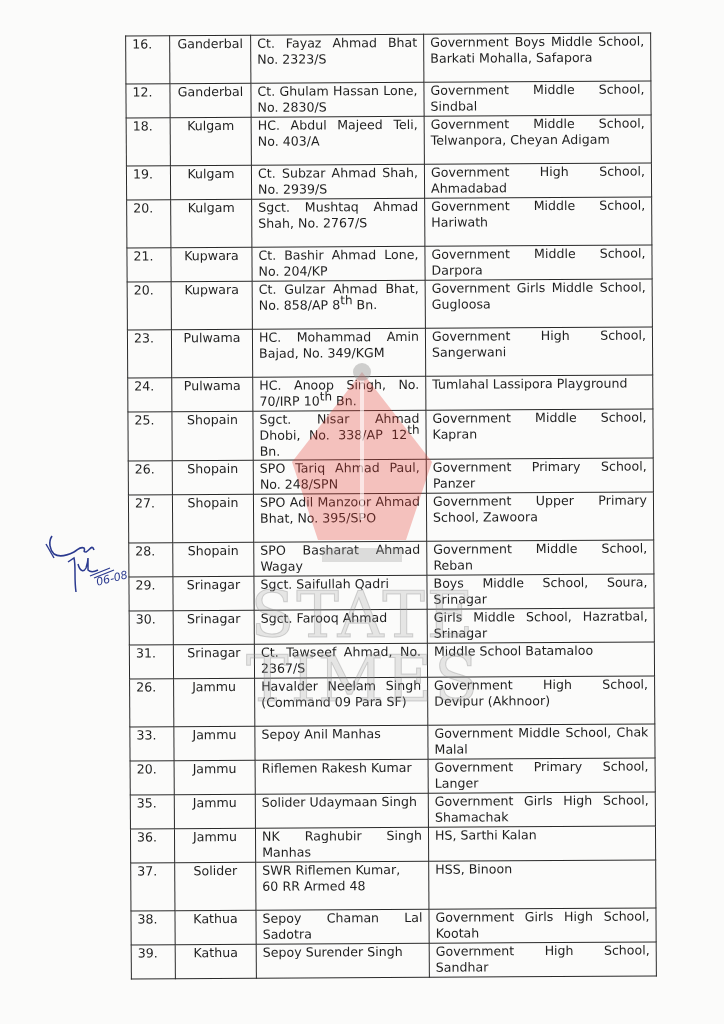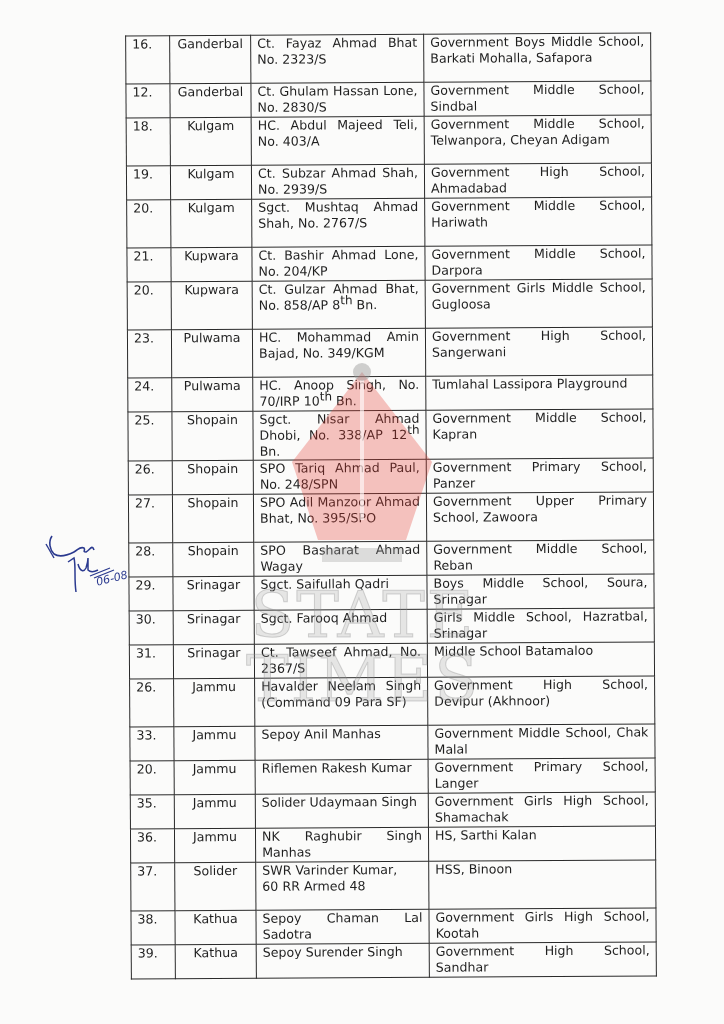--- a/index.html
+++ b/index.html
@@ -187,21 +187,21 @@
     </tr>
     <tr class="h2">
       <td class="c-sn">36.</td>
       <td class="c-district">Jammu</td>
       <td class="c-name">NK Raghubir Singh Manhas</td>
       <td class="c-venue left">HS, Sarthi Kalan</td>
     </tr>
     <tr class="h3">
       <td class="c-sn">37.</td>
       <td class="c-district">Solider</td>
-      <td class="c-name"><span>SWR Varinder Kumar,</span><br><span>60 RR Armed 48</span></td>
+      <td class="c-name"><span>SWR Riflemen Kumar,</span><br><span>60 RR Armed 48</span></td>
       <td class="c-venue left">HSS, Binoon</td>
     </tr>
     <tr class="h2">
       <td class="c-sn">38.</td>
       <td class="c-district">Kathua</td>
       <td class="c-name">Sepoy Chaman Lal Sadotra</td>
       <td class="c-venue">Government Girls High School, Kootah</td>
     </tr>
     <tr class="h2">
       <td class="c-sn">39.</td>

